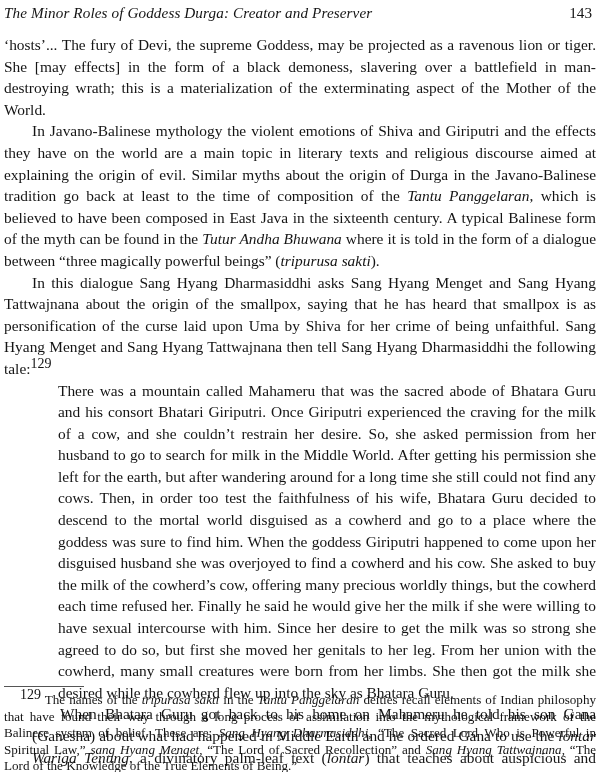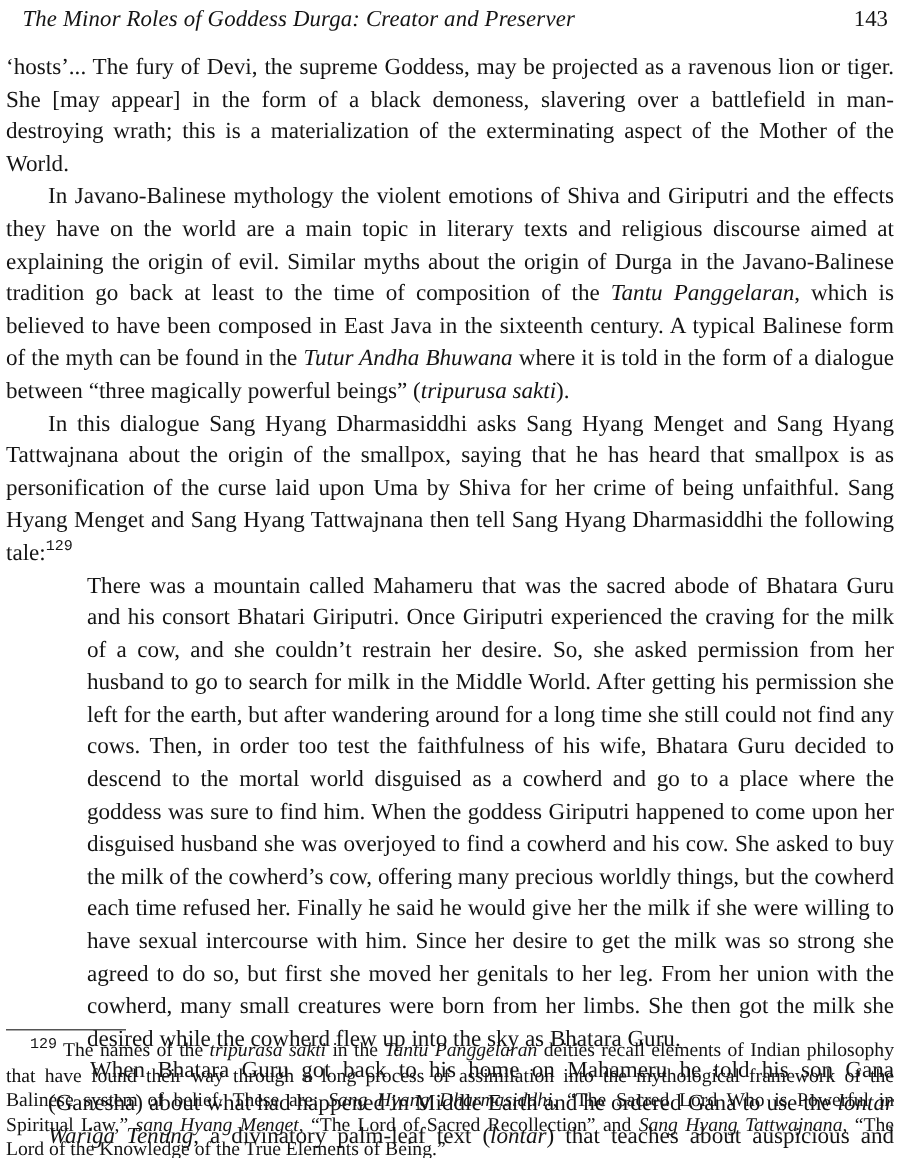--- a/index.html
+++ b/index.html
@@ -6,32 +6,32 @@
     body {
       width: 600px; height: 772px; overflow: hidden; position: relative;
       font-family: "Liberation Serif", "DejaVu Serif", serif;
       color: #141414;
     }
     .page { position: absolute; left: 4px; top: 0; width: 592px; }
     .running-head {
       position: absolute; left: 0; top: 4px; width: 592px; height: 20px;
       font-size: 15.2px;
     }
-    .running-head .title { position: absolute; left: 0; top: 0; font-style: italic; letter-spacing: 0.1px; margin-left: 11px; }
+    .running-head .title { position: absolute; left: 0; top: 0; font-style: italic; letter-spacing: 0.1px; }
     .running-head .pageno { position: absolute; right: 4px; top: 0; }
     .body-text {
       position: absolute; left: 0; top: 34px; width: 592px;
       font-size: 15.4px; line-height: 21.6px; text-align: justify;
     }
     .body-text p { margin: 0; }
     .body-text p.indent { text-indent: 28px; }
     .block { padding-left: 28px; }
     .block p.indent { text-indent: 0; margin-left: 26px; }
     .block p.para2 { text-indent: 28px; }
-    sup { font-size: 10px; vertical-align: super; line-height: 0; font-family: Liberation Mono, monospace; }
+    sup { font-size: 14px; vertical-align: super; line-height: 0; }
     i { }
     .fn-rule {
       position: absolute; left: 0; top: 686px; width: 80px; height: 0;
       border-top: 1px solid #555;
     }
     .footnote {
       position: absolute; left: 0; top: 692px; width: 592px;
       font-size: 13.1px; line-height: 16.6px; text-align: justify;
     }
     .footnote p { margin: 0; text-indent: 16px; }
@@ -40,21 +40,21 @@
 <body>
 
 <div class="page">
 
   <div class="running-head">
     <span class="title">The Minor Roles of Goddess Durga: Creator and Preserver</span>
     <span class="pageno">143</span>
   </div>
 
   <div class="body-text">
-    <p>‘hosts’... The fury of Devi, the supreme Goddess, may be projected as a ravenous lion or tiger. She [may appear] in the form of a black demoness, slavering over a battlefield in man-destroying wrath; this is a materialization of the exterminating aspect of the Mother of the World.</p>
+    <p>‘hosts’... The fury of Devi, the supreme Goddess, may be projected as a ravenous lion or tiger. She [may effects] in the form of a black demoness, slavering over a battlefield in man-destroying wrath; this is a materialization of the exterminating aspect of the Mother of the World.</p>
 
     <p class="indent"><span>In Javano-Balinese mythology the violent emotions of Shiva and Giriputri and the effects they have on the world are a main topic in literary texts and religious discourse aimed at explaining the origin of evil. Similar myths about the origin of Durga in the Javano-Balinese tradition go back at least to the time of composition of the </span><i>Tantu Panggelaran</i><span>, which is believed to have been composed in East Java in the sixteenth century. A typical Balinese form of the myth can be found in the </span><i>Tutur Andha Bhuwana</i><span> where it is told in the form of a dialogue between “three magically powerful beings” (</span><i>tripurusa sakti</i><span>).</span></p>
 
     <p class="indent"><span>In this dialogue Sang Hyang Dharmasiddhi asks Sang Hyang Menget and Sang Hyang Tattwajnana about the origin of the smallpox, saying that he has heard that smallpox is as personification of the curse laid upon Uma by Shiva for her crime of being unfaithful. Sang Hyang Menget and Sang Hyang Tattwajnana then tell Sang Hyang Dharmasiddhi the following tale:</span><sup>129</sup></p>
 
     <div class="block">
       <p class="indent">There was a mountain called Mahameru that was the sacred abode of Bhatara Guru and his consort Bhatari Giriputri. Once Giriputri experienced the craving for the milk of a cow, and she couldn’t restrain her desire. So, she asked permission from her husband to go to search for milk in the Middle World. After getting his permission she left for the earth, but after wandering around for a long time she still could not find any cows. Then, in order too test the faithfulness of his wife, Bhatara Guru decided to descend to the mortal world disguised as a cowherd and go to a place where the goddess was sure to find him. When the goddess Giriputri happened to come upon her disguised husband she was overjoyed to find a cowherd and his cow. She asked to buy the milk of the cowherd’s cow, offering many precious worldly things, but the cowherd each time refused her. Finally he said he would give her the milk if she were willing to have sexual intercourse with him. Since her desire to get the milk was so strong she agreed to do so, but first she moved her genitals to her leg. From her union with the cowherd, many small creatures were born from her limbs. She then got the milk she desired while the cowherd flew up into the sky as Bhatara Guru.</p>
       <p class="para2"><span>When Bhatara Guru got back to his home on Mahameru he told his son Gana (Ganesha) about what had happened in Middle Earth and he ordered Gana to use the </span><i>lontar Wariga Tenung</i><span>, a divinatory palm-leaf text (</span><i>lontar</i><span>) that teaches about auspicious and inauspicious days, in order to divine his mother’s behaviour, then to confront her with what he knew about her unfaithful behaviour while in the Middle World. When the goddess Giriputri arrived on</span></p>
     </div>
   </div>

